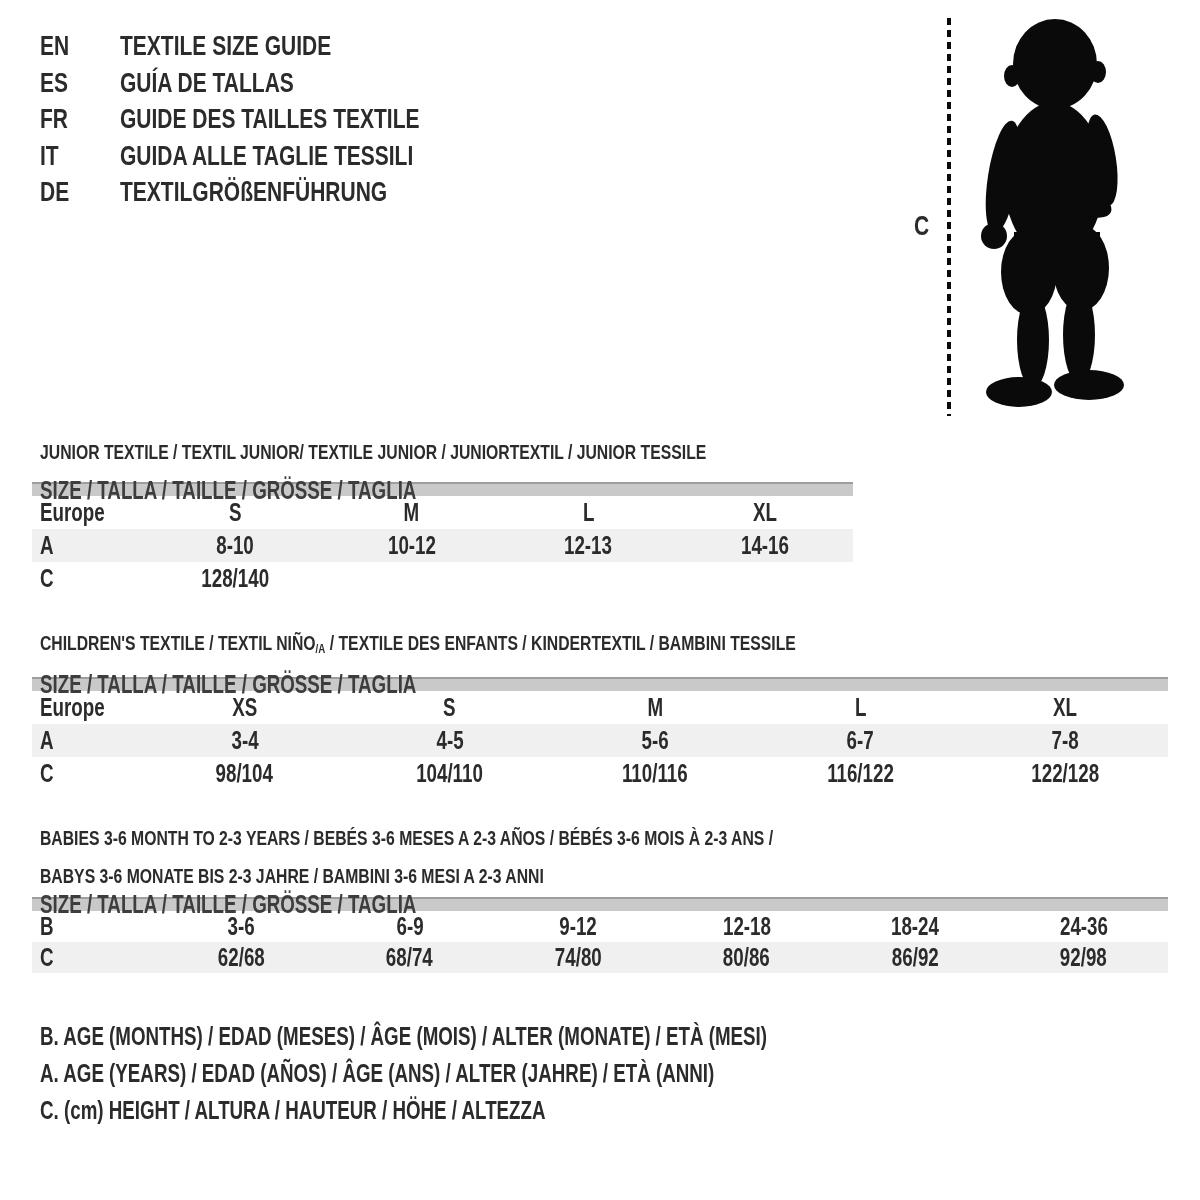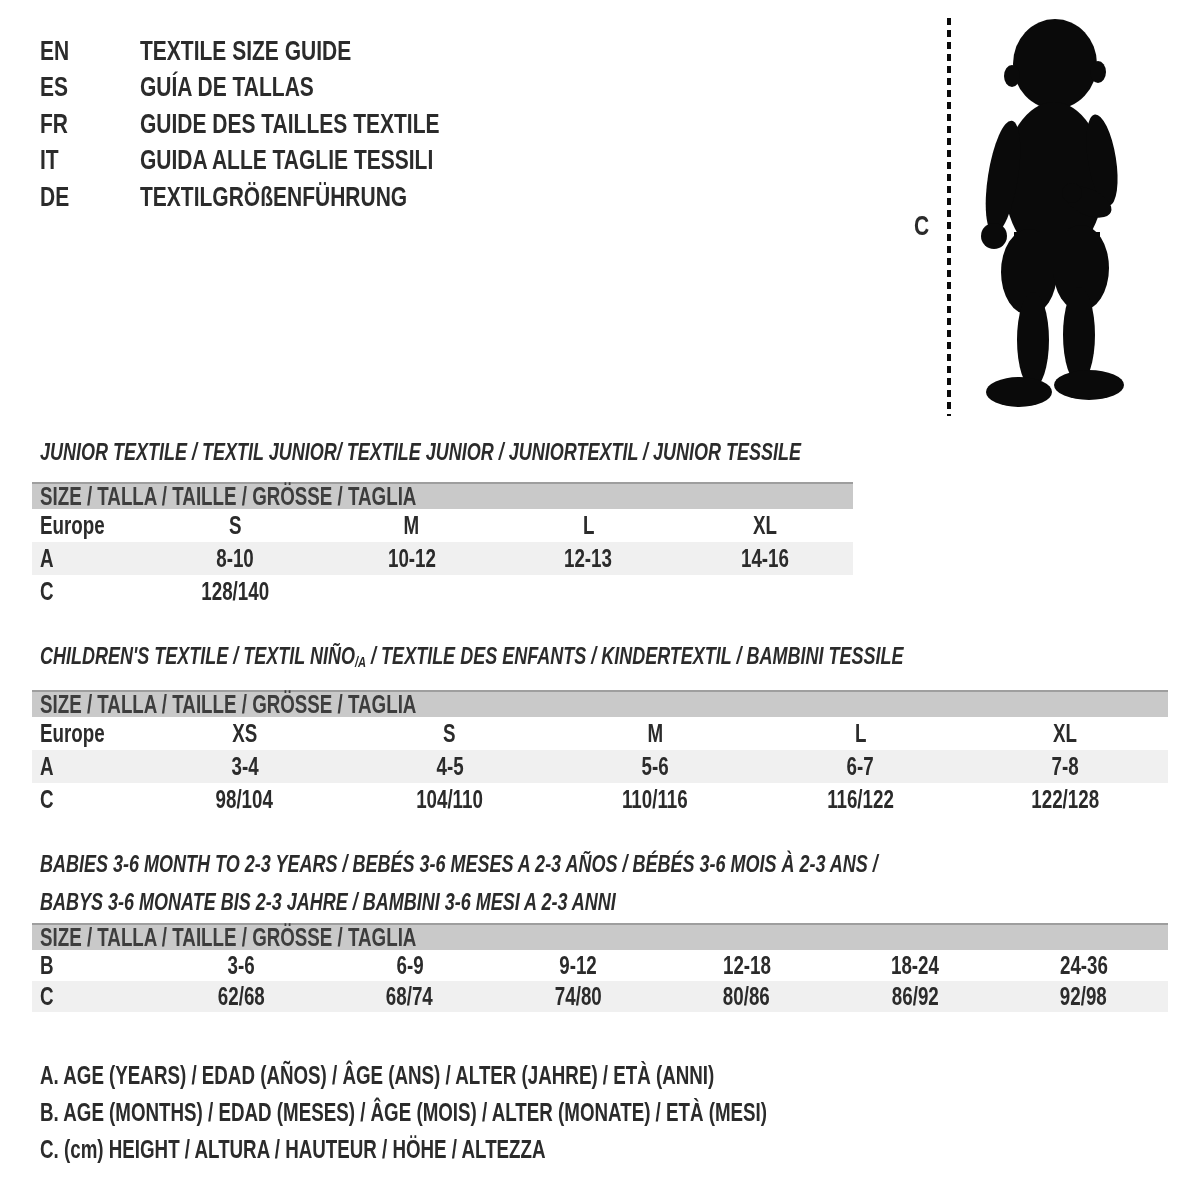--- a/index.html
+++ b/index.html
@@ -11,43 +11,43 @@
     font-weight: 700;
     overflow: hidden;
     position: relative;
   }
   
   .t { display:inline-block; transform: scaleX(0.75); transform-origin: 0 50%; white-space: nowrap; }
   .tc { transform-origin: 50% 50%; }
 
   
   .lang-block { position:absolute; left:40px; top:30px; font-size:28px; }
-  .lang-row { display:flex; align-items:flex-end; height:36.5px;gap:20px; }
+  .lang-row { display:flex; align-items:flex-start; height:36.5px; }
   .code-cell { width:80px; flex:none; }
 
   
   .measure-label { position:absolute; left:914px; top:210px; font-size:28px; }
   .dash-line {
     position:absolute; left:947px; top:18px; width:4px; height:398px;
     background: repeating-linear-gradient(to bottom, var(--silhouette,#0a0a0a) 0 7px, transparent 7px 12px);
   }
   .baby-svg { position:absolute; left:962px; top:12px; width:182px; height:408px; }
   .baby-svg ellipse, .baby-svg circle, .baby-svg rect { fill: var(--silhouette,#0a0a0a); }
 
   
   .content { position:absolute; left:32px; top:437px; width:1136px; font-size:25px; }
-  .sec-title { font-size:24px; line-height:30px; padding-left:8px; font-weight:700;font-style:italic; }
+  .sec-title { font-size:21px; line-height:30px; padding-left:8px; font-weight:700; }
   .sec-title .sub { font-size:0.62em; vertical-align:-0.22em; }
   .two-line { line-height:38px; }
 
   .table { margin-top:15px; }
   .jr { width:821px; }
   .ch, .bb { width:1136px; }
   .band {
-    height:27px; background: var(--band-bg,#c9c9c9);
+    height:14px; background: var(--band-bg,#c9c9c9);
     border-top:2px solid var(--band-border,#9e9e9e);
     display:flex; align-items:center; padding-left:8px;
     color: var(--band-ink,#3d3d3d);
   }
   .row { display:grid; height:33px; }
   .bb .row { height:31px; }
   .jr .row { grid-template-columns:115px repeat(4,1fr); }
   .ch .row { grid-template-columns:110px repeat(5,1fr); }
   .bb .row { grid-template-columns:125px repeat(6,1fr); }
   .row.shaded { background: var(--row-alt-bg,#f0f0f0); }
@@ -279,24 +279,24 @@
             <span class="t tc">86/92</span>
           </div>
         <div class="cell val">
             <span class="t tc">92/98</span>
           </div>
       </div>
     </section>
 
     <footer class="legend">
       <div class="legend-line">
+          <span class="t">B. AGE (MONTHS) / EDAD (MESES) / ÂGE (MOIS) / ALTER (MONATE) / ETÀ (MESI)</span>
+        </div>
+      <div class="legend-line">
           <span class="t">A. AGE (YEARS) / EDAD (AÑOS) / ÂGE (ANS) / ALTER (JAHRE) / ETÀ (ANNI)</span>
-        </div>
-      <div class="legend-line">
-          <span class="t">B. AGE (MONTHS) / EDAD (MESES) / ÂGE (MOIS) / ALTER (MONATE) / ETÀ (MESI)</span>
         </div>
       <div class="legend-line">
           <span class="t">C. (cm) HEIGHT / ALTURA / HAUTEUR / HÖHE / ALTEZZA</span>
         </div>
     </footer>
 
   </main>
 </div>
 
 </body></html>

